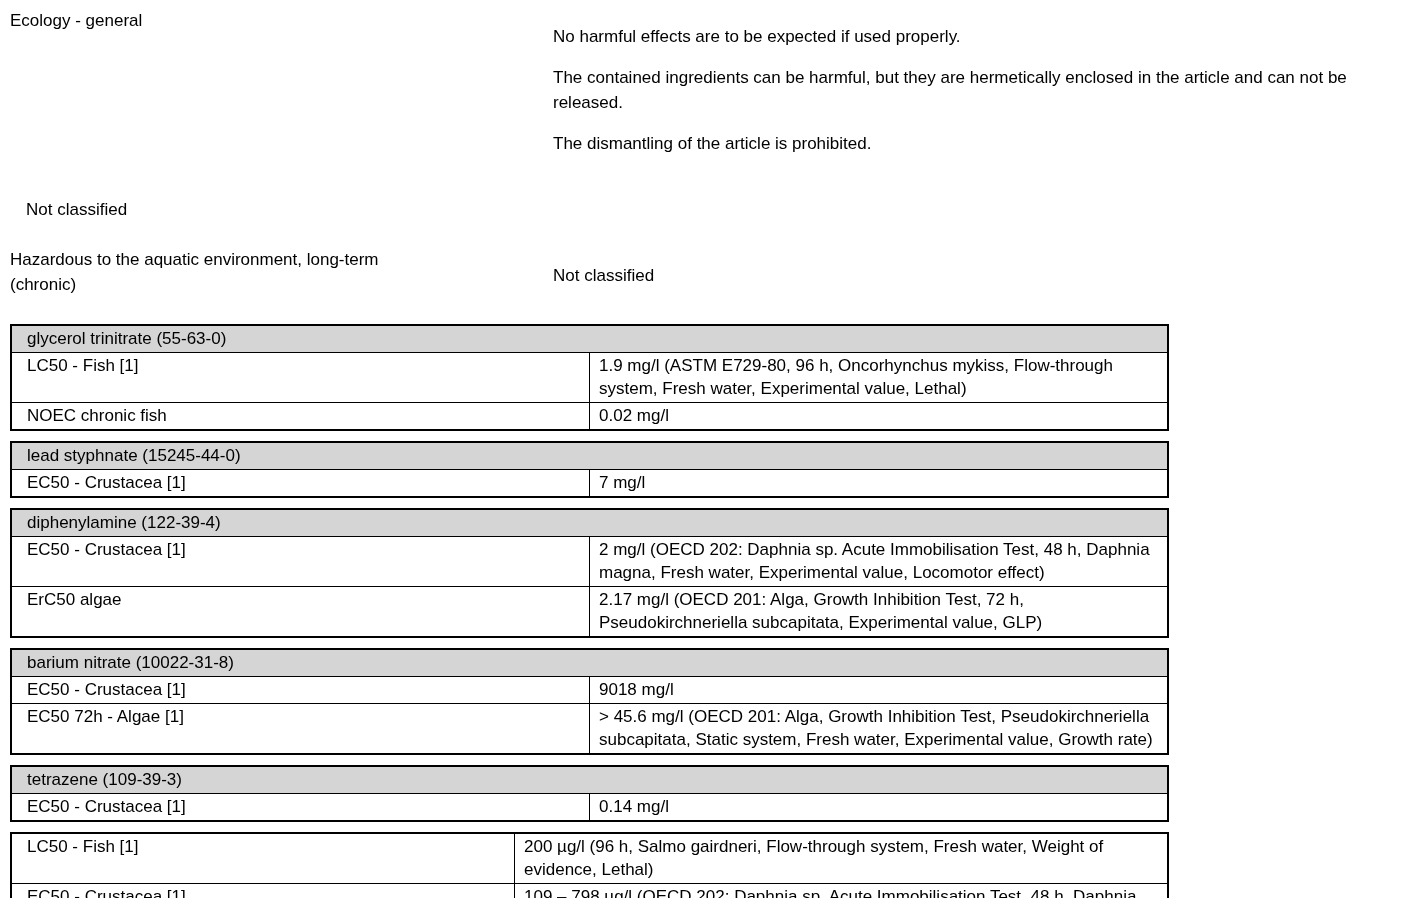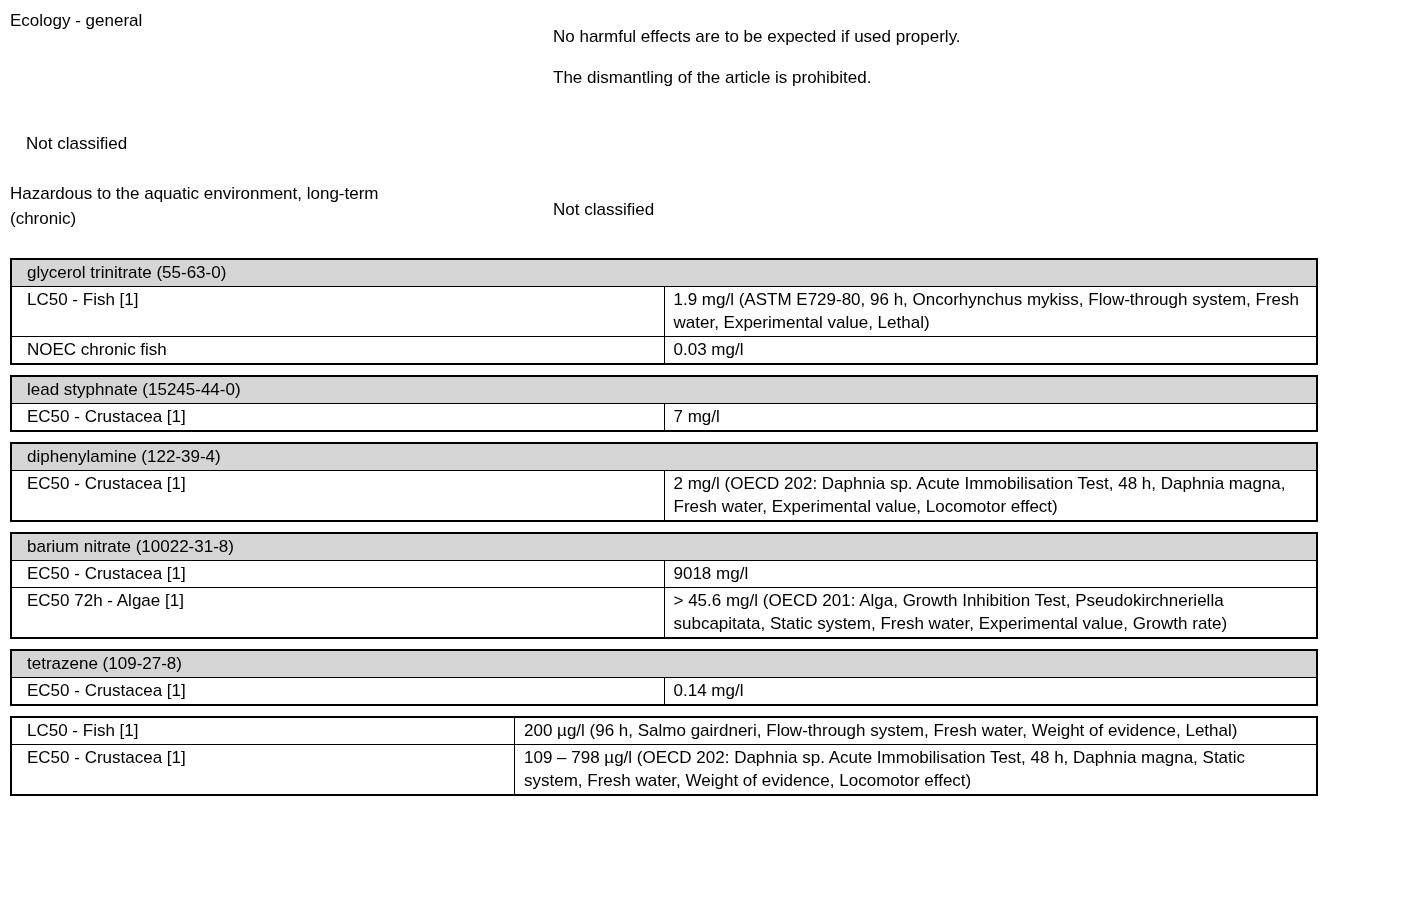--- a/index.html
+++ b/index.html
@@ -17,21 +17,21 @@
   
   .intro { margin-bottom: 20px; }
   .intro-row { display: flex; align-items: flex-start; margin-bottom: 9px; }
   .intro-label { width: 415px; margin-right: 112px; line-height: 25px; }
   .intro-value { width: 859px; line-height: 25px; }
   .intro-value div { margin: 16px; }
 
   
   table.tox {
     border-collapse: collapse;
-    width: 1308px;
+    width: 1159px;
     margin-bottom: 10px;
     table-layout: fixed;
   }
   table.tox { border: 2px solid #000; }
   table.tox td { border: 1px solid #000; vertical-align: top; line-height: 23px; }
   td.substance {
     background: #d5d5d5;
     padding: 1px 10px 2px 15px;
   }
   td.param { width: 477px; padding: 1px 10px 2px 15px; }
@@ -41,20 +41,21 @@
 <body>
 
 <div class="page">
 
   <div class="intro">
 
     <div class="intro-row">
       <div class="intro-label">Ecology - general</div>
       <div class="intro-value">
         <div>No harmful effects are to be expected if used properly.</div>
+        <div>The contained ingredients can be harmful, but they are hermetically enclosed in the article and can not be released.</div>
         <div>The dismantling of the article is prohibited.</div>
       </div>
     </div>
 
     <div class="intro-row">
       <div class="intro-value">
         <div>Not classified</div>
       </div>
     </div>
 
@@ -71,21 +72,21 @@
     <tbody>
         <tr>
       <td class="substance" colspan="2">glycerol trinitrate (55-63-0)</td>
     </tr>
     <tr>
       <td class="param">LC50 - Fish [1]</td>
       <td class="value">1.9 mg/l (ASTM E729-80, 96 h, Oncorhynchus mykiss, Flow-through system, Fresh water, Experimental value, Lethal)</td>
     </tr>
     <tr>
       <td class="param">NOEC chronic fish</td>
-      <td class="value">0.03 mg/l</td>
+      <td class="value">0.02 mg/l</td>
     </tr>
   </tbody>
     </table>
 
   <table class="tox">
     <tbody>
         <tr>
       <td class="substance" colspan="2">lead styphnate (15245-44-0)</td>
     </tr>
     <tr>
@@ -97,20 +98,24 @@
 
   <table class="tox">
     <tbody>
         <tr>
       <td class="substance" colspan="2">diphenylamine (122-39-4)</td>
     </tr>
     <tr>
       <td class="param">EC50 - Crustacea [1]</td>
       <td class="value">2 mg/l (OECD 202: Daphnia sp. Acute Immobilisation Test, 48 h, Daphnia magna, Fresh water, Experimental value, Locomotor effect)</td>
     </tr>
+    <tr>
+      <td class="param">ErC50 algae</td>
+      <td class="value">2.17 mg/l (OECD 201: Alga, Growth Inhibition Test, 72 h, Pseudokirchneriella subcapitata, Experimental value, GLP)</td>
+    </tr>
   </tbody>
     </table>
 
   <table class="tox">
     <tbody>
         <tr>
       <td class="substance" colspan="2">barium nitrate (10022-31-8)</td>
     </tr>
     <tr>
       <td class="param">EC50 - Crustacea [1]</td>
@@ -119,21 +124,21 @@
     <tr>
       <td class="param">EC50 72h - Algae [1]</td>
       <td class="value">&gt; 45.6 mg/l (OECD 201: Alga, Growth Inhibition Test, Pseudokirchneriella subcapitata, Static system, Fresh water, Experimental value, Growth rate)</td>
     </tr>
   </tbody>
     </table>
 
   <table class="tox">
     <tbody>
         <tr>
-      <td class="substance" colspan="2">tetrazene (109-27-8)</td>
+      <td class="substance" colspan="2">tetrazene (109-39-3)</td>
     </tr>
     <tr>
       <td class="param">EC50 - Crustacea [1]</td>
       <td class="value">0.14 mg/l</td>
     </tr>
   </tbody>
     </table>
 
   <table class="tox">
     <tbody>

